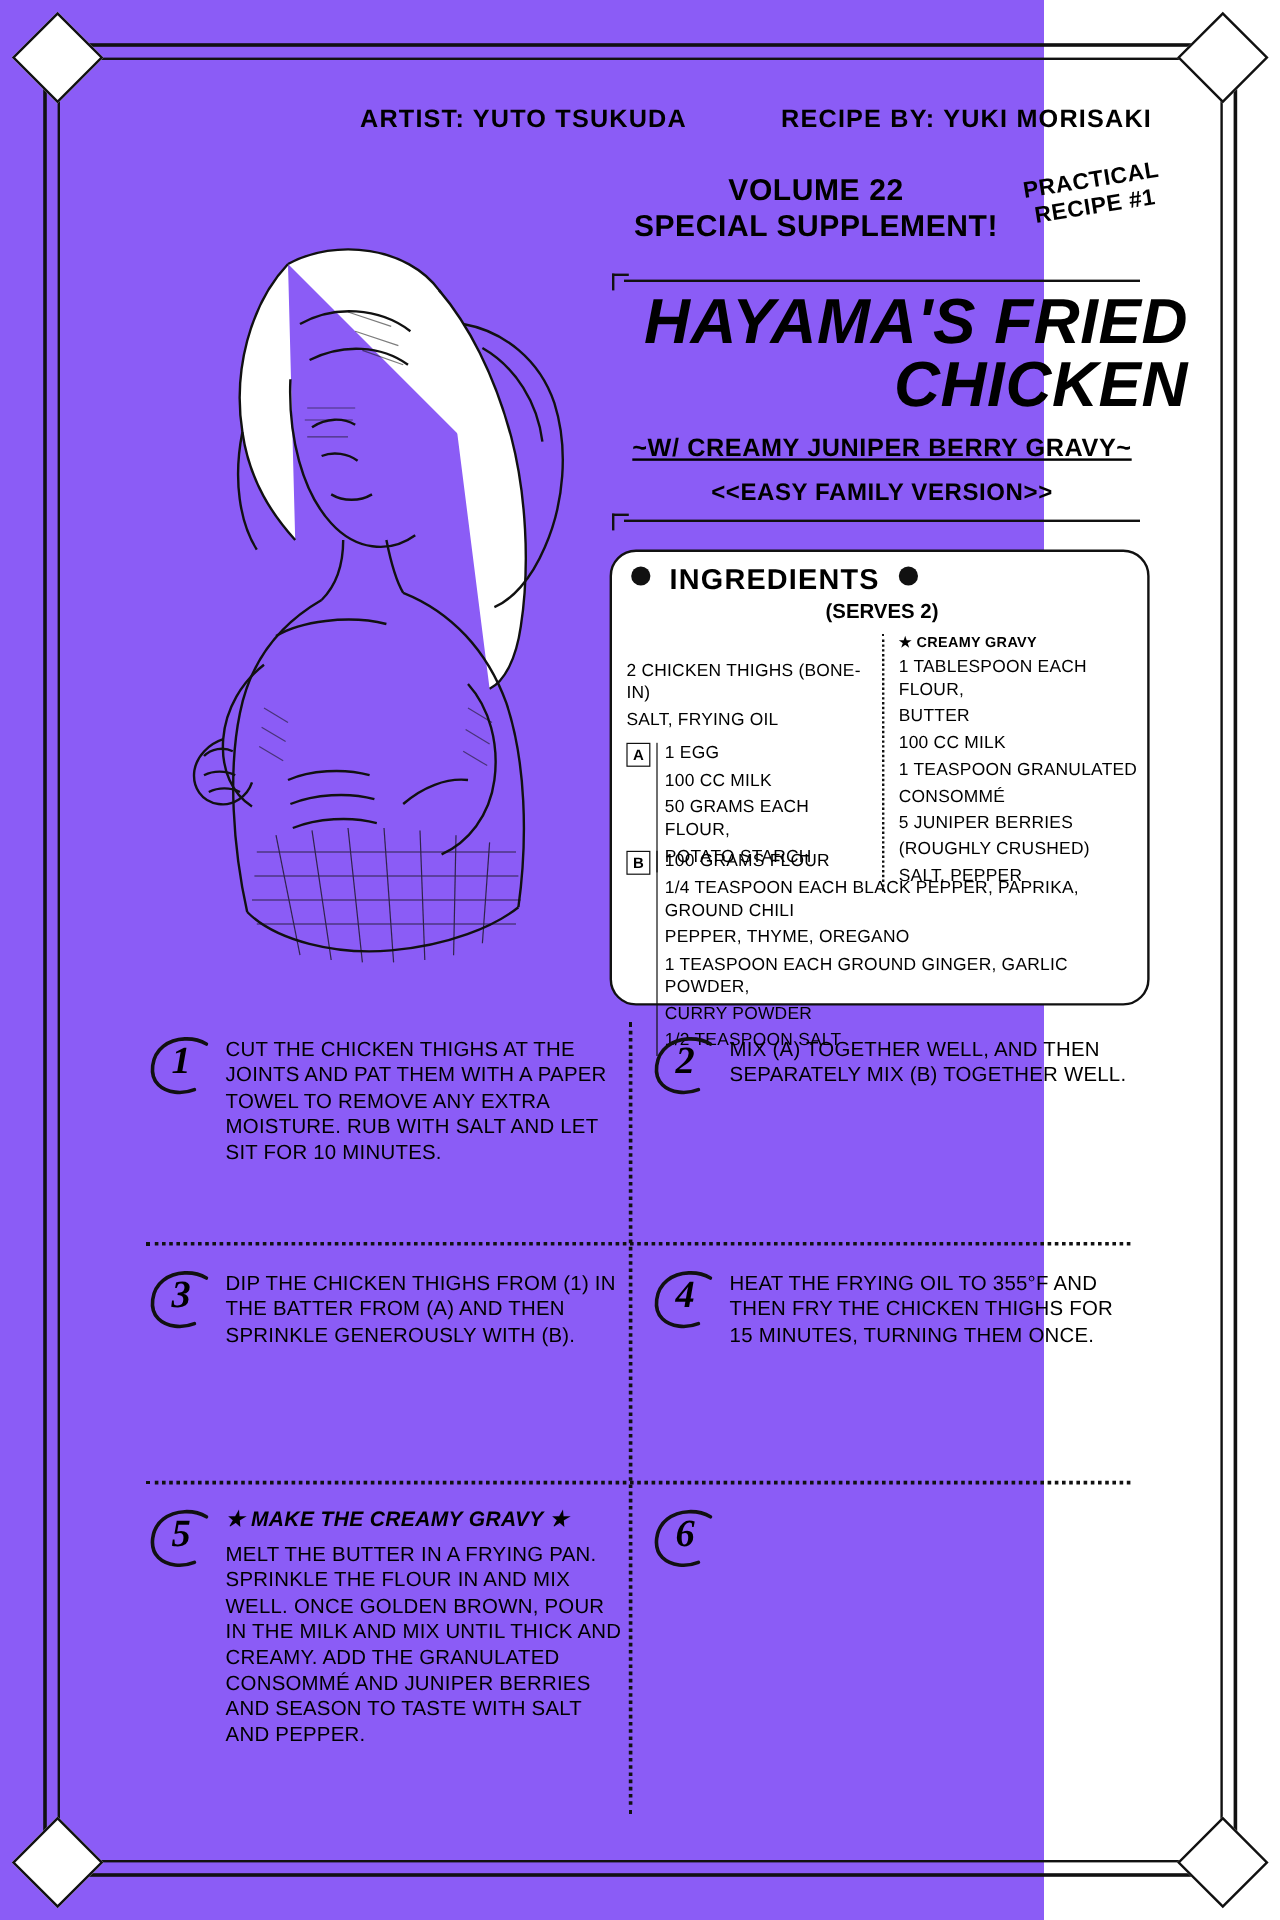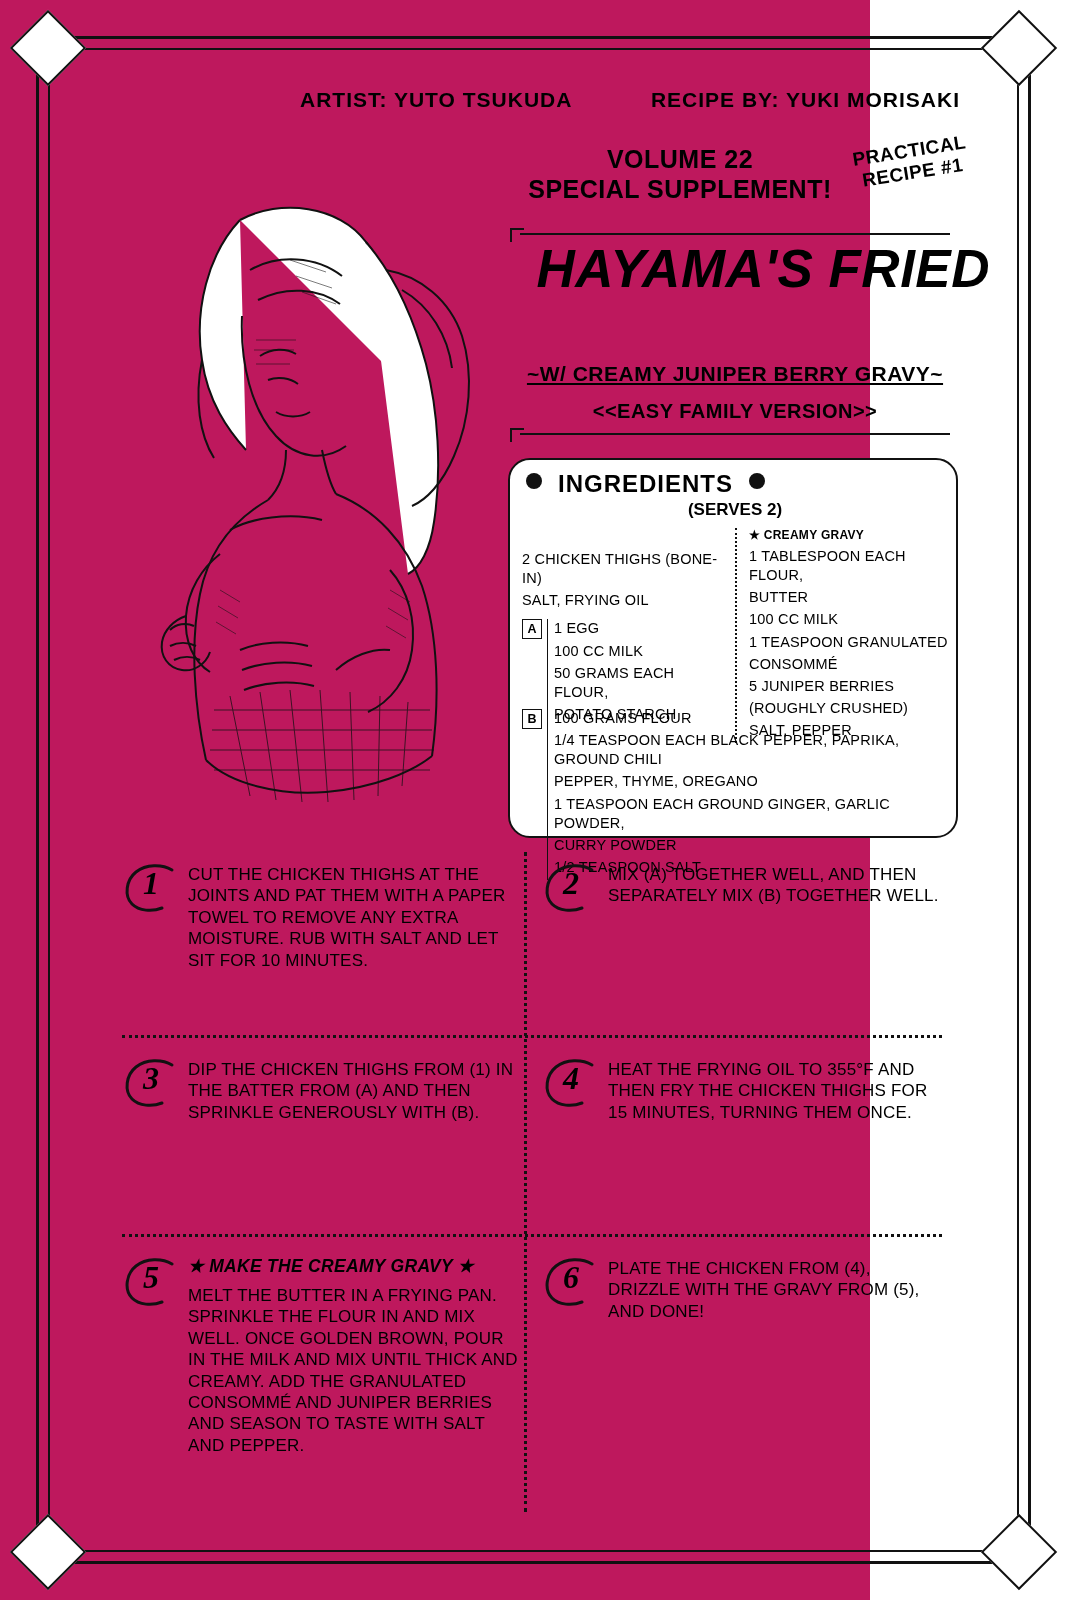--- a/index.html
+++ b/index.html
@@ -11,21 +11,21 @@
     width: 1067px;
     height: 1600px;
     font-family: "Liberation Sans", sans-serif;
     color: #000;
     overflow: hidden;
   }
   .page {
     position: relative;
     width: 870px;
     height: 1600px;
-    background: #be185d;
+    background: #8b5cf6;
   }
   
   .frame-outer {
     position: absolute;
     left: 36px; top: 36px;
     width: 995px; height: 1528px;
     border: 3px solid #111;
     box-sizing: border-box;
   }
   .frame-inner {
@@ -311,20 +311,21 @@
   <div class="volume">
     <div>VOLUME 22</div>
     <div>SPECIAL SUPPLEMENT!</div>
   </div>
 
   <div class="practical">PRACTICAL RECIPE #1</div>
 
   <div class="title-rule-top"></div>
   <div class="title">
     <div>HAYAMA'S FRIED</div>
+    <div>CHICKEN</div>
   </div>
   <div class="subtitle">~W/ CREAMY JUNIPER BERRY GRAVY~</div>
   <div class="title-rule-bot"></div>
   <div class="version">&lt;&lt;EASY FAMILY VERSION&gt;&gt;</div>
 
   <div class="illo">
     <svg width="420" height="700" viewBox="0 0 420 700" fill="none" stroke="#111" stroke-width="2">
 
       <path d="M150 70 C118 104 104 160 112 210 C118 252 138 280 156 300" fill="#fff"></path>
       <path d="M150 70 C190 48 250 56 276 92 C300 126 306 176 296 216" fill="#fff"></path>
@@ -497,17 +498,16 @@
       </div>
     </div>
 
     <div class="step s6">
       <div class="step-num">
         <svg width="58" height="52" viewBox="0 0 58 52">
             <path d="M50 8 C40 2 24 2 14 10 C4 18 2 34 10 42 C17 49 30 50 40 46" fill="none" stroke="#111" stroke-width="3" stroke-linecap="round"></path>
           </svg>
         <span>6</span>
       </div>
-      <div class="step-text">PLATE THE CHICKEN FROM (4), DRIZZLE WITH THE GRAVY FROM (5), AND DONE!</div>
     </div>
   </div>
 
 </div>
 
 </body></html>

